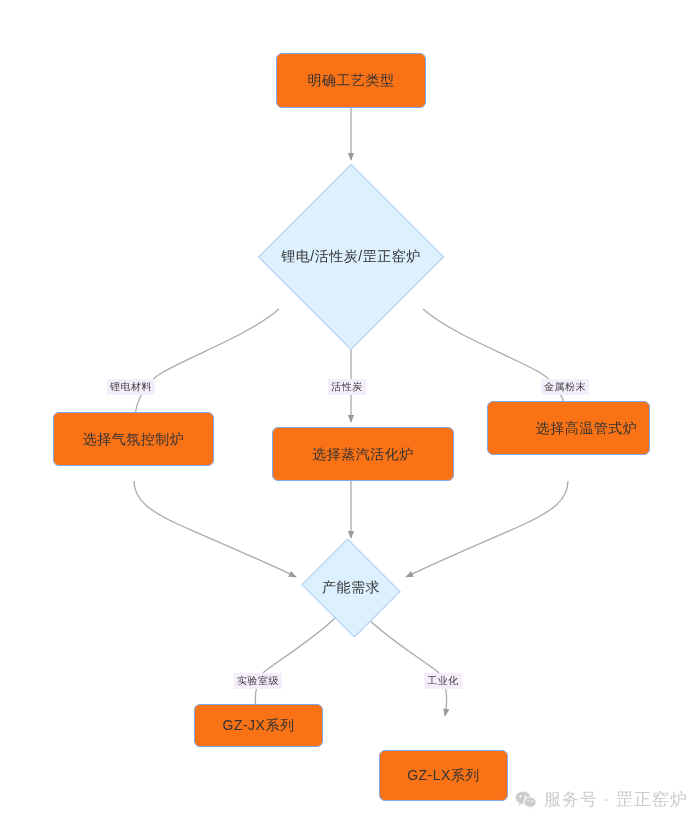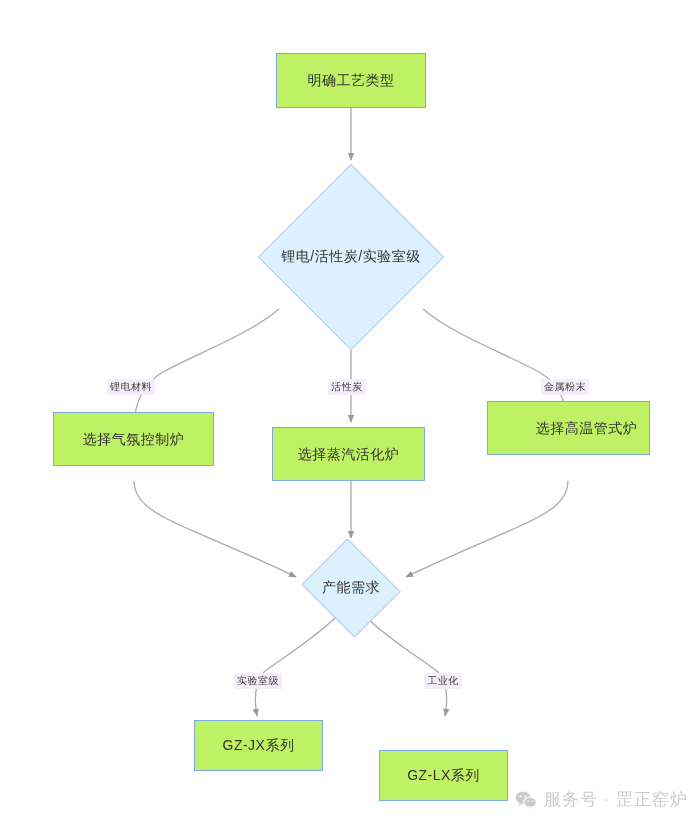--- a/index.html
+++ b/index.html
@@ -27,23 +27,23 @@
     align-items: center;
     justify-content: center;
     text-align: center;
     color: #333333;
     font-size: 14px;
     letter-spacing: 0.5px;
     line-height: 1.3;
     user-select: none;
   }
   .rect {
-    background: #bef264;
+    background: #f97316;
     border: 1.4px solid #7fa8e8;
-    border-radius: 0;
+    border-radius: 6px;
   }
   .diamond-wrap {
     position: absolute;
   }
   .diamond-shape {
     position: absolute;
     left: 0; top: 0;
     width: 100%;
     height: 100%;
     background: #dcf0fd;
@@ -117,41 +117,41 @@
     <path d="M367,618 C390,640 417,656 438,672 C448,684 448,700 445,716"></path>
   </g>
 </svg>
 
 <div class="node rect" style="left:276px; top:53px; width:150px; height:55px;">
   <span>明确工艺类型</span>
 </div>
 
 <div class="diamond-wrap" style="left:258px; top:164px; width:186px; height:186px;">
   <div class="diamond-shape" style="transform: rotate(45deg) scale(0.707);"></div>
-  <div class="diamond-label">锂电/活性炭/实验室级</div>
+  <div class="diamond-label">锂电/活性炭/罡正窑炉</div>
 </div>
 
 <div class="node rect" style="left:53px; top:412px; width:161px; height:54px;">
   <span>选择气氛控制炉</span>
 </div>
 
-<div class="node rect" style="left:272px; top:427px; width:153px; height:54px;">
+<div class="node rect" style="left:272px; top:427px; width:182px; height:54px;">
   <span>选择蒸汽活化炉</span>
 </div>
 
 <div class="node rect" style="left:487px; top:401px; width:163px; height:54px;padding-left:36px;">
   <span>选择高温管式炉</span>
 </div>
 
 <div class="diamond-wrap" style="left:298px; top:542px; width:106px; height:92px;">
   <div class="diamond-shape" style="transform: rotate(45deg) scale(0.707);"></div>
   <div class="diamond-label">产能需求</div>
 </div>
 
-<div class="node rect" style="left:194px; top:720px; width:129px; height:51px;">
+<div class="node rect" style="left:194px; top:704px; width:129px; height:43px;">
   <span>GZ-JX系列</span>
 </div>
 
 <div class="node rect" style="left:379px; top:720px; width:129px; height:51px;margin-top:30px;">
   <span>GZ-LX系列</span>
 </div>
 
 <div class="edge-label" style="left:131px; top:387px;">锂电材料</div>
 
 <div class="edge-label" style="left:347px; top:387px;">活性炭</div>

